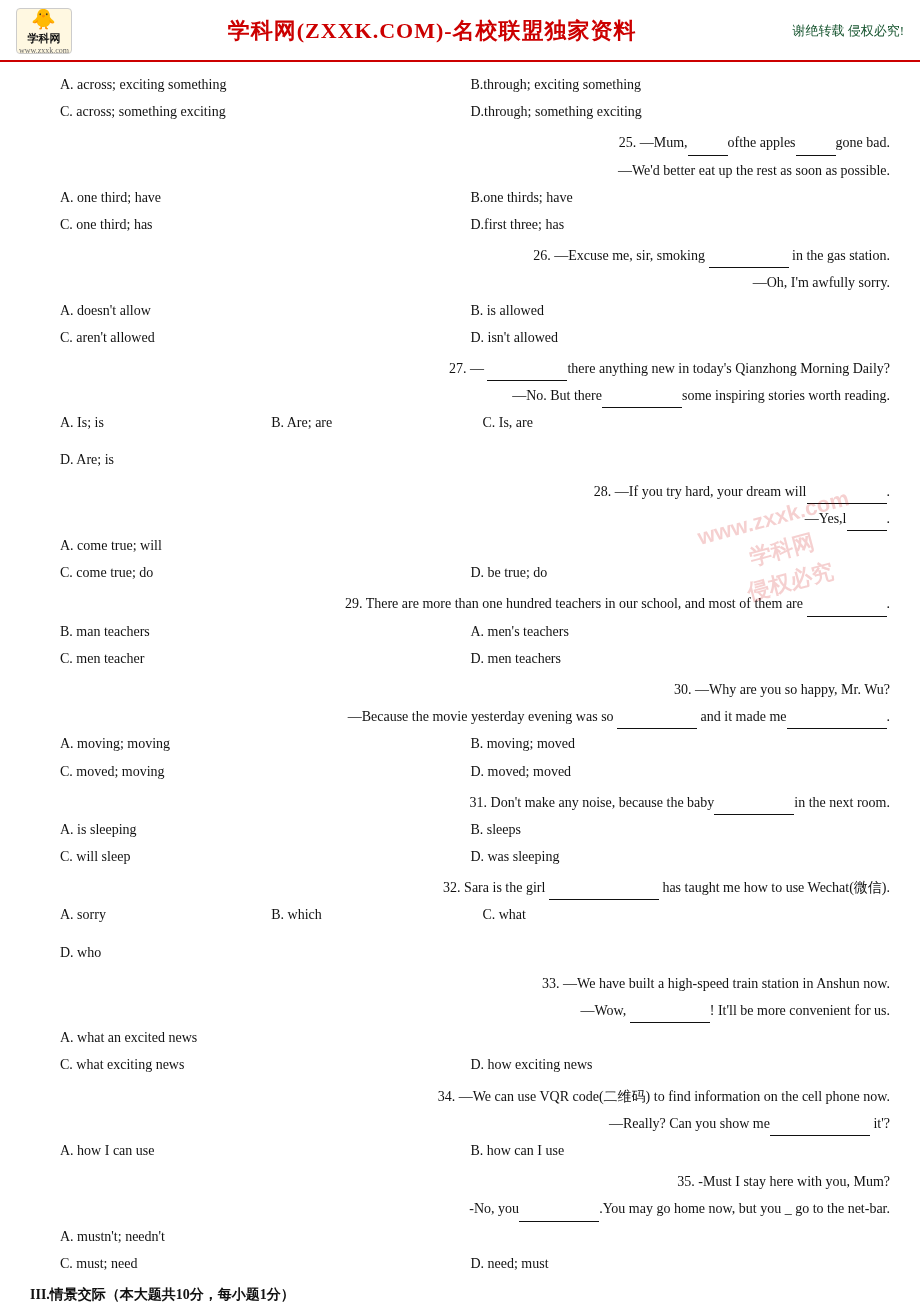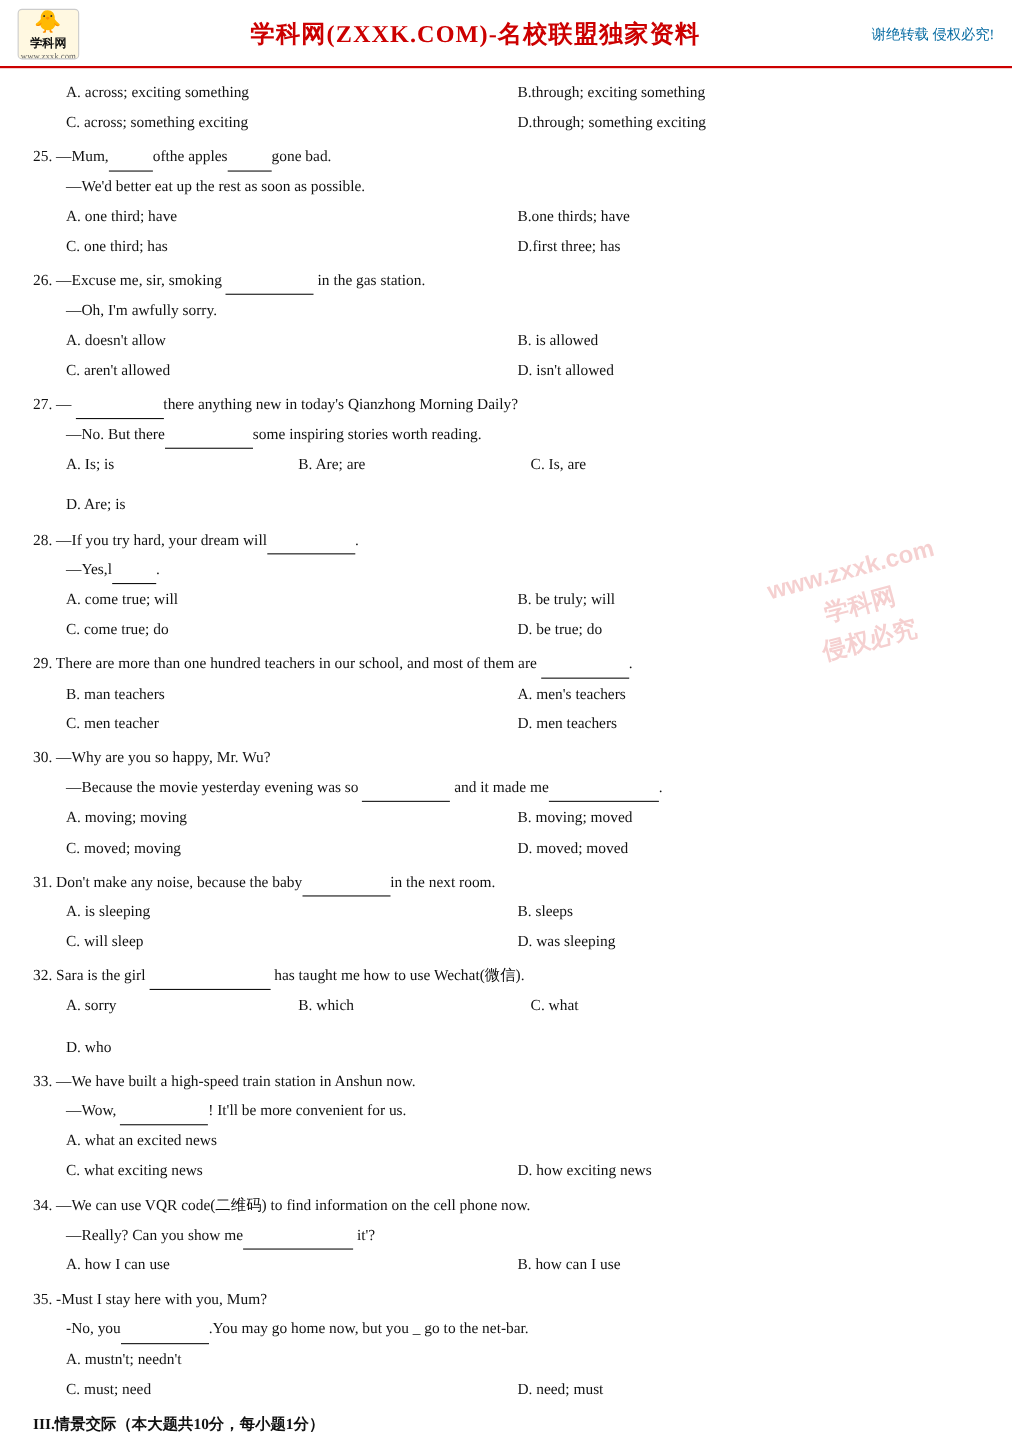--- a/index.html
+++ b/index.html
@@ -25,31 +25,32 @@
       gap: 6px;
     }
     .header-center {
       font-size: 22px;
       font-weight: bold;
       color: #c00;
       letter-spacing: 1px;
     }
     .header-right {
       font-size: 13px;
-      color: #0369a1;
+      color: #14532d;
     }
     .content {
       padding: 10px 30px 30px 30px;
     }
     .question-block {
       margin-bottom: 6px;
       line-height: 1.8;
     }
     .question-line {
       margin-bottom: 2px;
+      text-align: right;
     }
     .options-row {
       display: flex;
       flex-wrap: wrap;
       margin-left: 30px;
       margin-bottom: 2px;
       gap: 12px;
     }
     .option {
       min-width: 220px;
@@ -176,21 +177,20 @@
       <div class="option-4">C. Is, are</div>
       <div class="option-4">D. Are; is</div>
     </div>
   </div>
 
   <div class="question-block">
     <div class="question-line">28. —If you try hard, your dream will<span class="blank blank-long"></span>.</div>
     <div class="question-line indent">—Yes,l<span class="blank"></span>.</div>
     <div class="options-row">
       <div class="option">A. come true; will</div>
-      <div class="option">B. be truly; will</div>
     </div>
     <div class="options-row">
       <div class="option">C. come true; do</div>
       <div class="option">D. be true; do</div>
     </div>
   </div>
 
   <div class="question-block">
     <div class="question-line">29. There are more than one hundred teachers in our school, and most of them are <span class="blank blank-long"></span>.</div>
     <div class="options-row">

